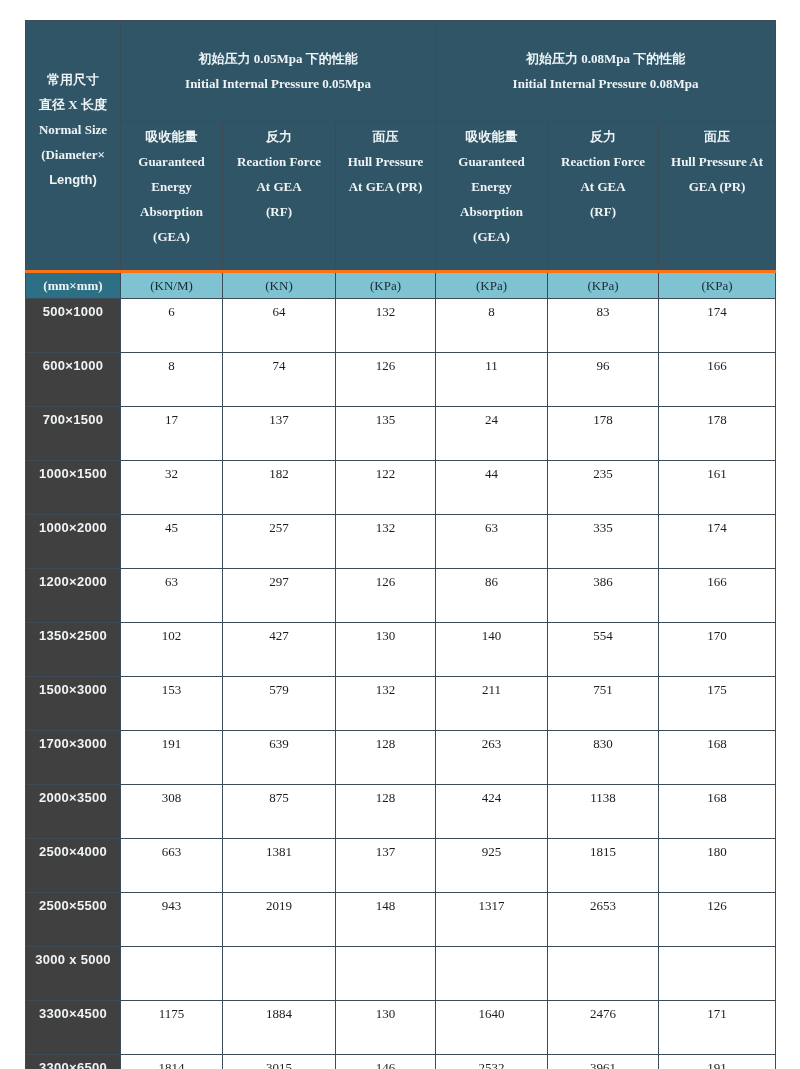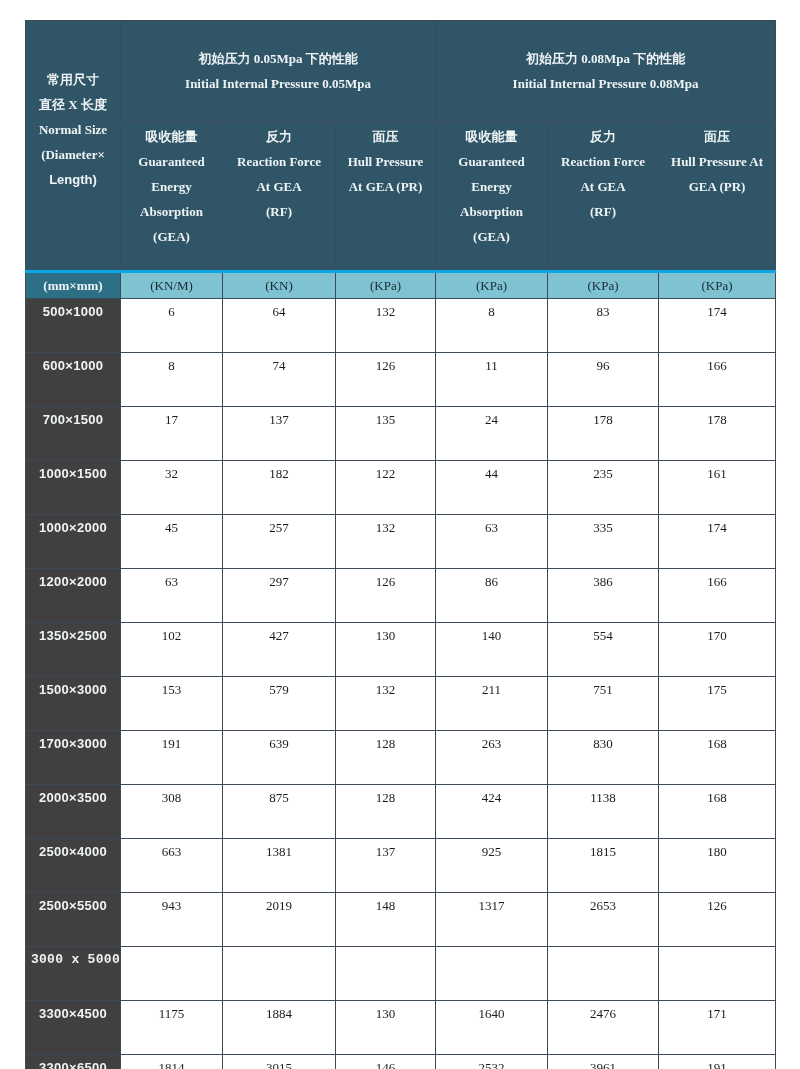--- a/index.html
+++ b/index.html
@@ -6,26 +6,26 @@
   body { width:800px; height:1069px; position:relative; overflow:hidden;
          font-family:"Liberation Serif", serif; }
   table { position:absolute; left:25px; top:20px; border-collapse:collapse;
           table-layout:fixed; width:750px; }
   td, th { border:1.5px solid #3c4b57; text-align:center; padding:0; }
   .hdr { background:#2f5566; color:#eef3f5; font-weight:bold; font-size:13px; }
   .grp { height:100px; line-height:25px; font-size:13px;margin-top:39px; }
   .sub { height:146px; vertical-align:top; line-height:25px; padding-top:2px; font-size:13px; }
   .sizehdr { vertical-align:top; padding-top:46px; line-height:25px; font-size:13px; }
   .sizehdr .sans { font-family:Liberation Sans, sans-serif; }
-  .units td { background:#7fc3d2; color:#1a2a33; height:25px; font-size:13px; border-top:3px solid #0ea5e9; }
+  .units td { background:#7fc3d2; color:#1a2a33; height:25px; font-size:13px; border-top:3px solid #f97316; }
   .units td.first { background:#2d7085; color:#eef3f5; font-weight:bold; }
   .row td { height:48px; vertical-align:top; padding-top:5px; font-size:13px; color:#1c1c1c; background:#fff; }
   .row td.size { background:#404040; color:#f0f4f6; font-weight:bold;
                  font-family:"Liberation Sans", sans-serif; font-size:13px; letter-spacing:0.3px; }
-  .row td.size.serif { font-family:Liberation Mono, monospace;text-align:right; }
+  .row td.size.serif { font-family:Liberation Sans, sans-serif; }
   .line { display:block; }
 </style>
 </head>
 <body>
 
 <table>
   <colgroup>
     <col style="width:95px">
       <col style="width:102px">
       <col style="width:113px">

